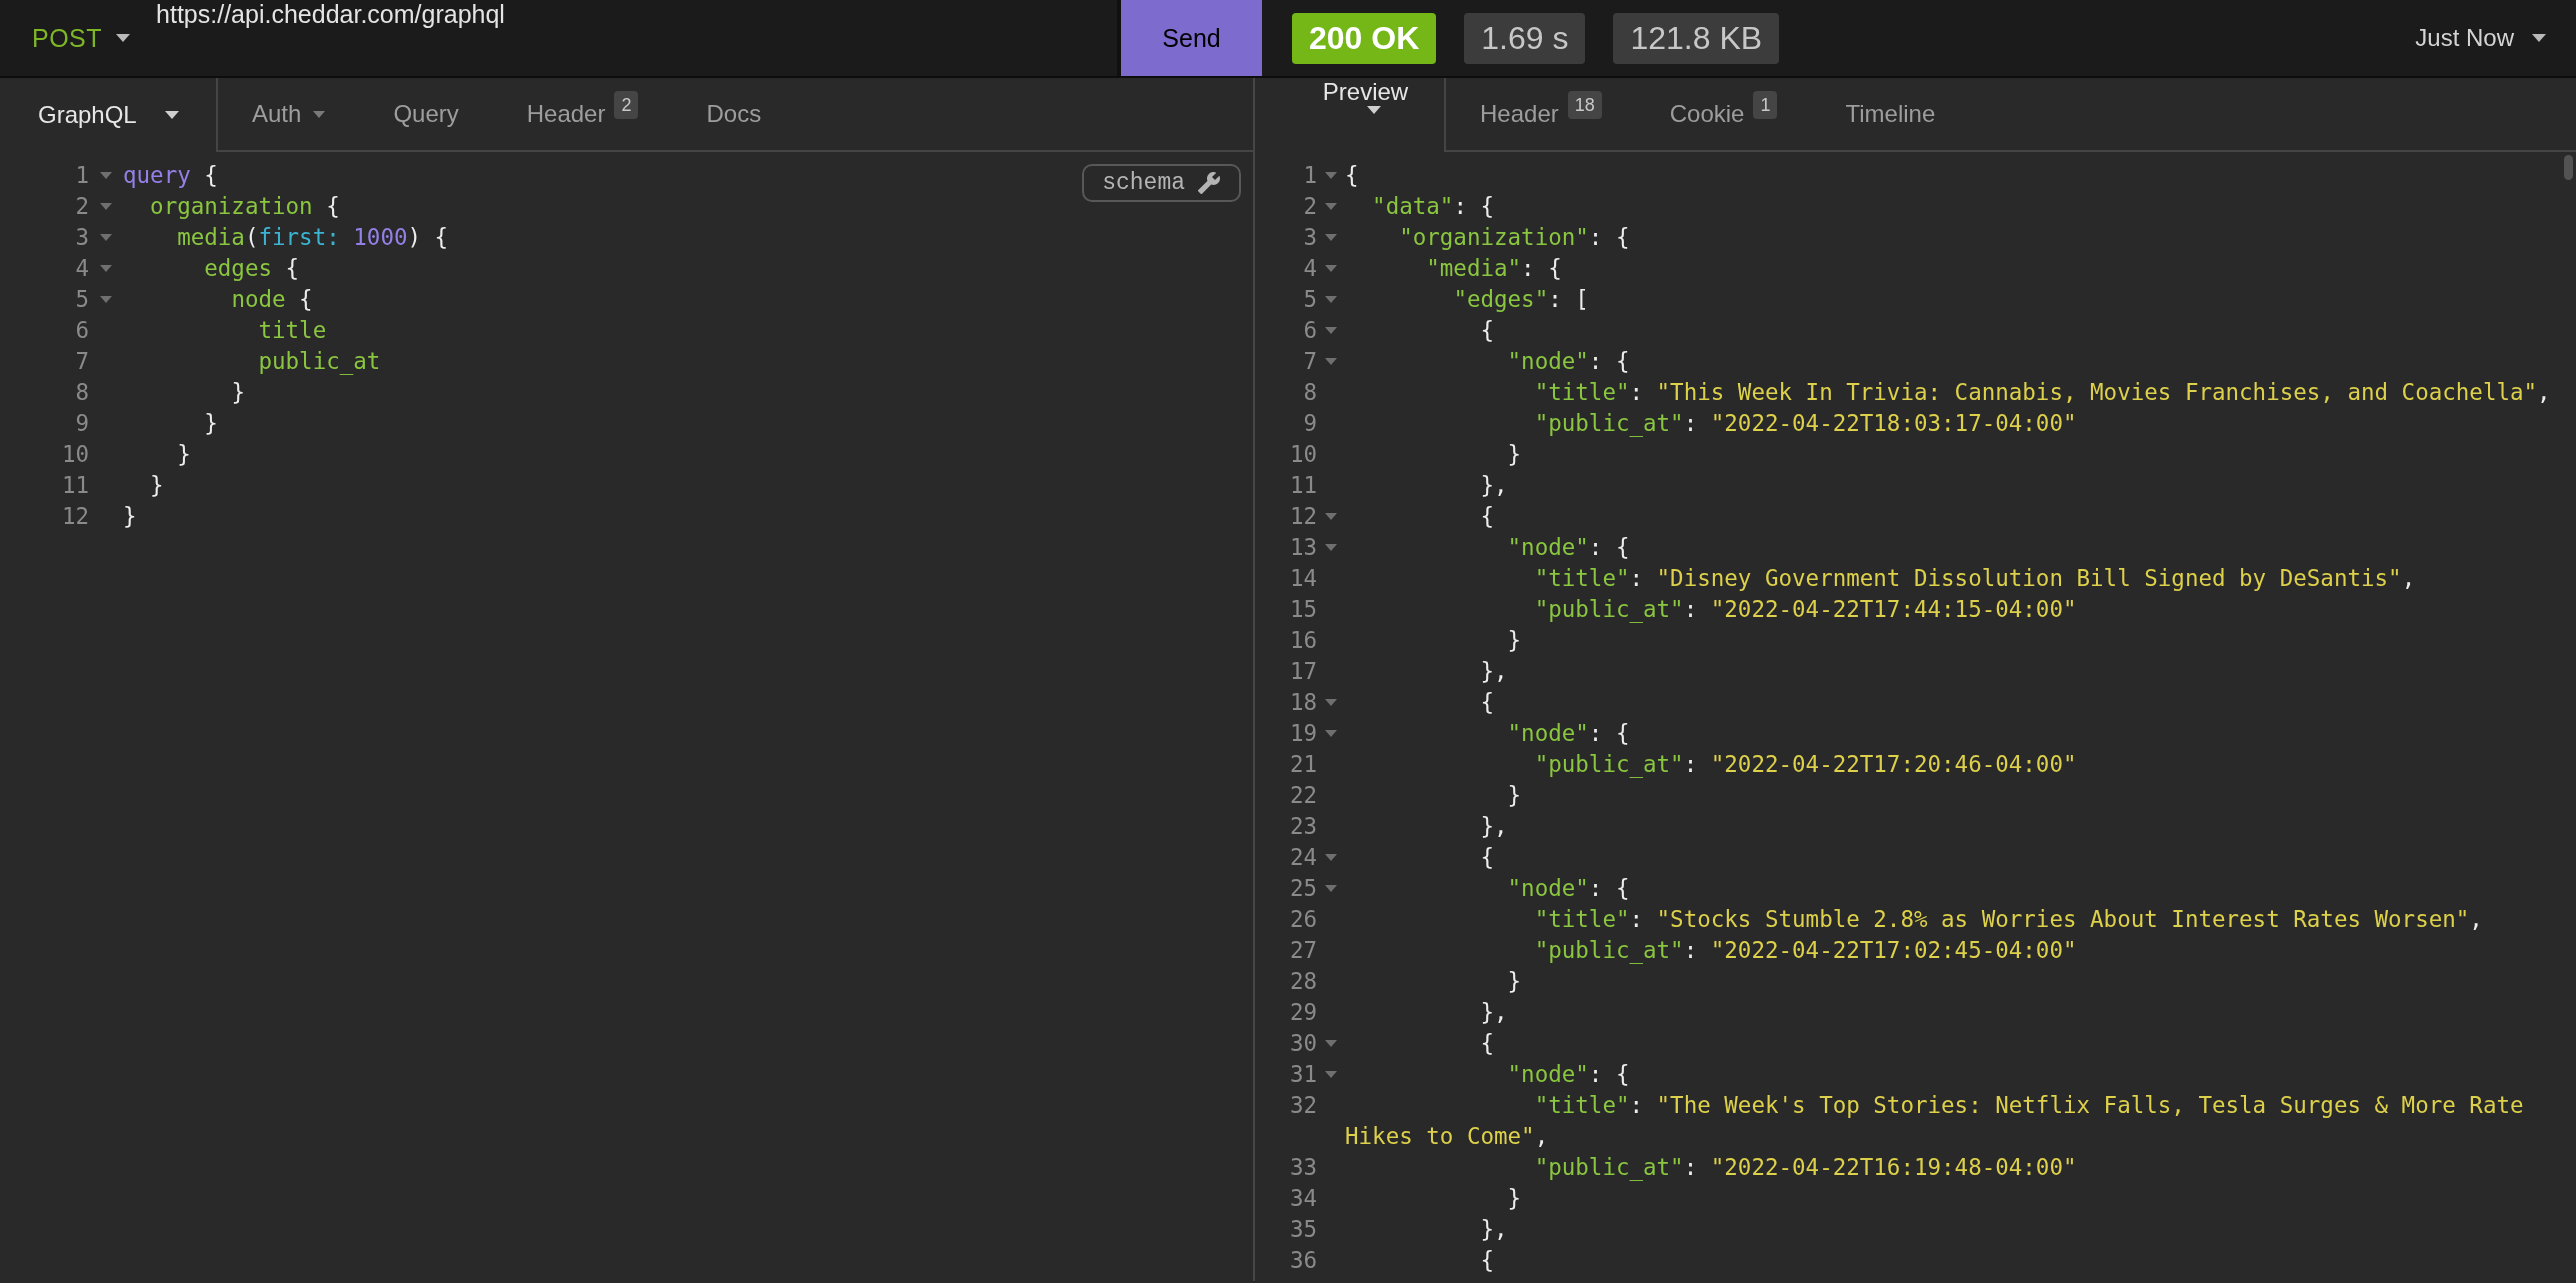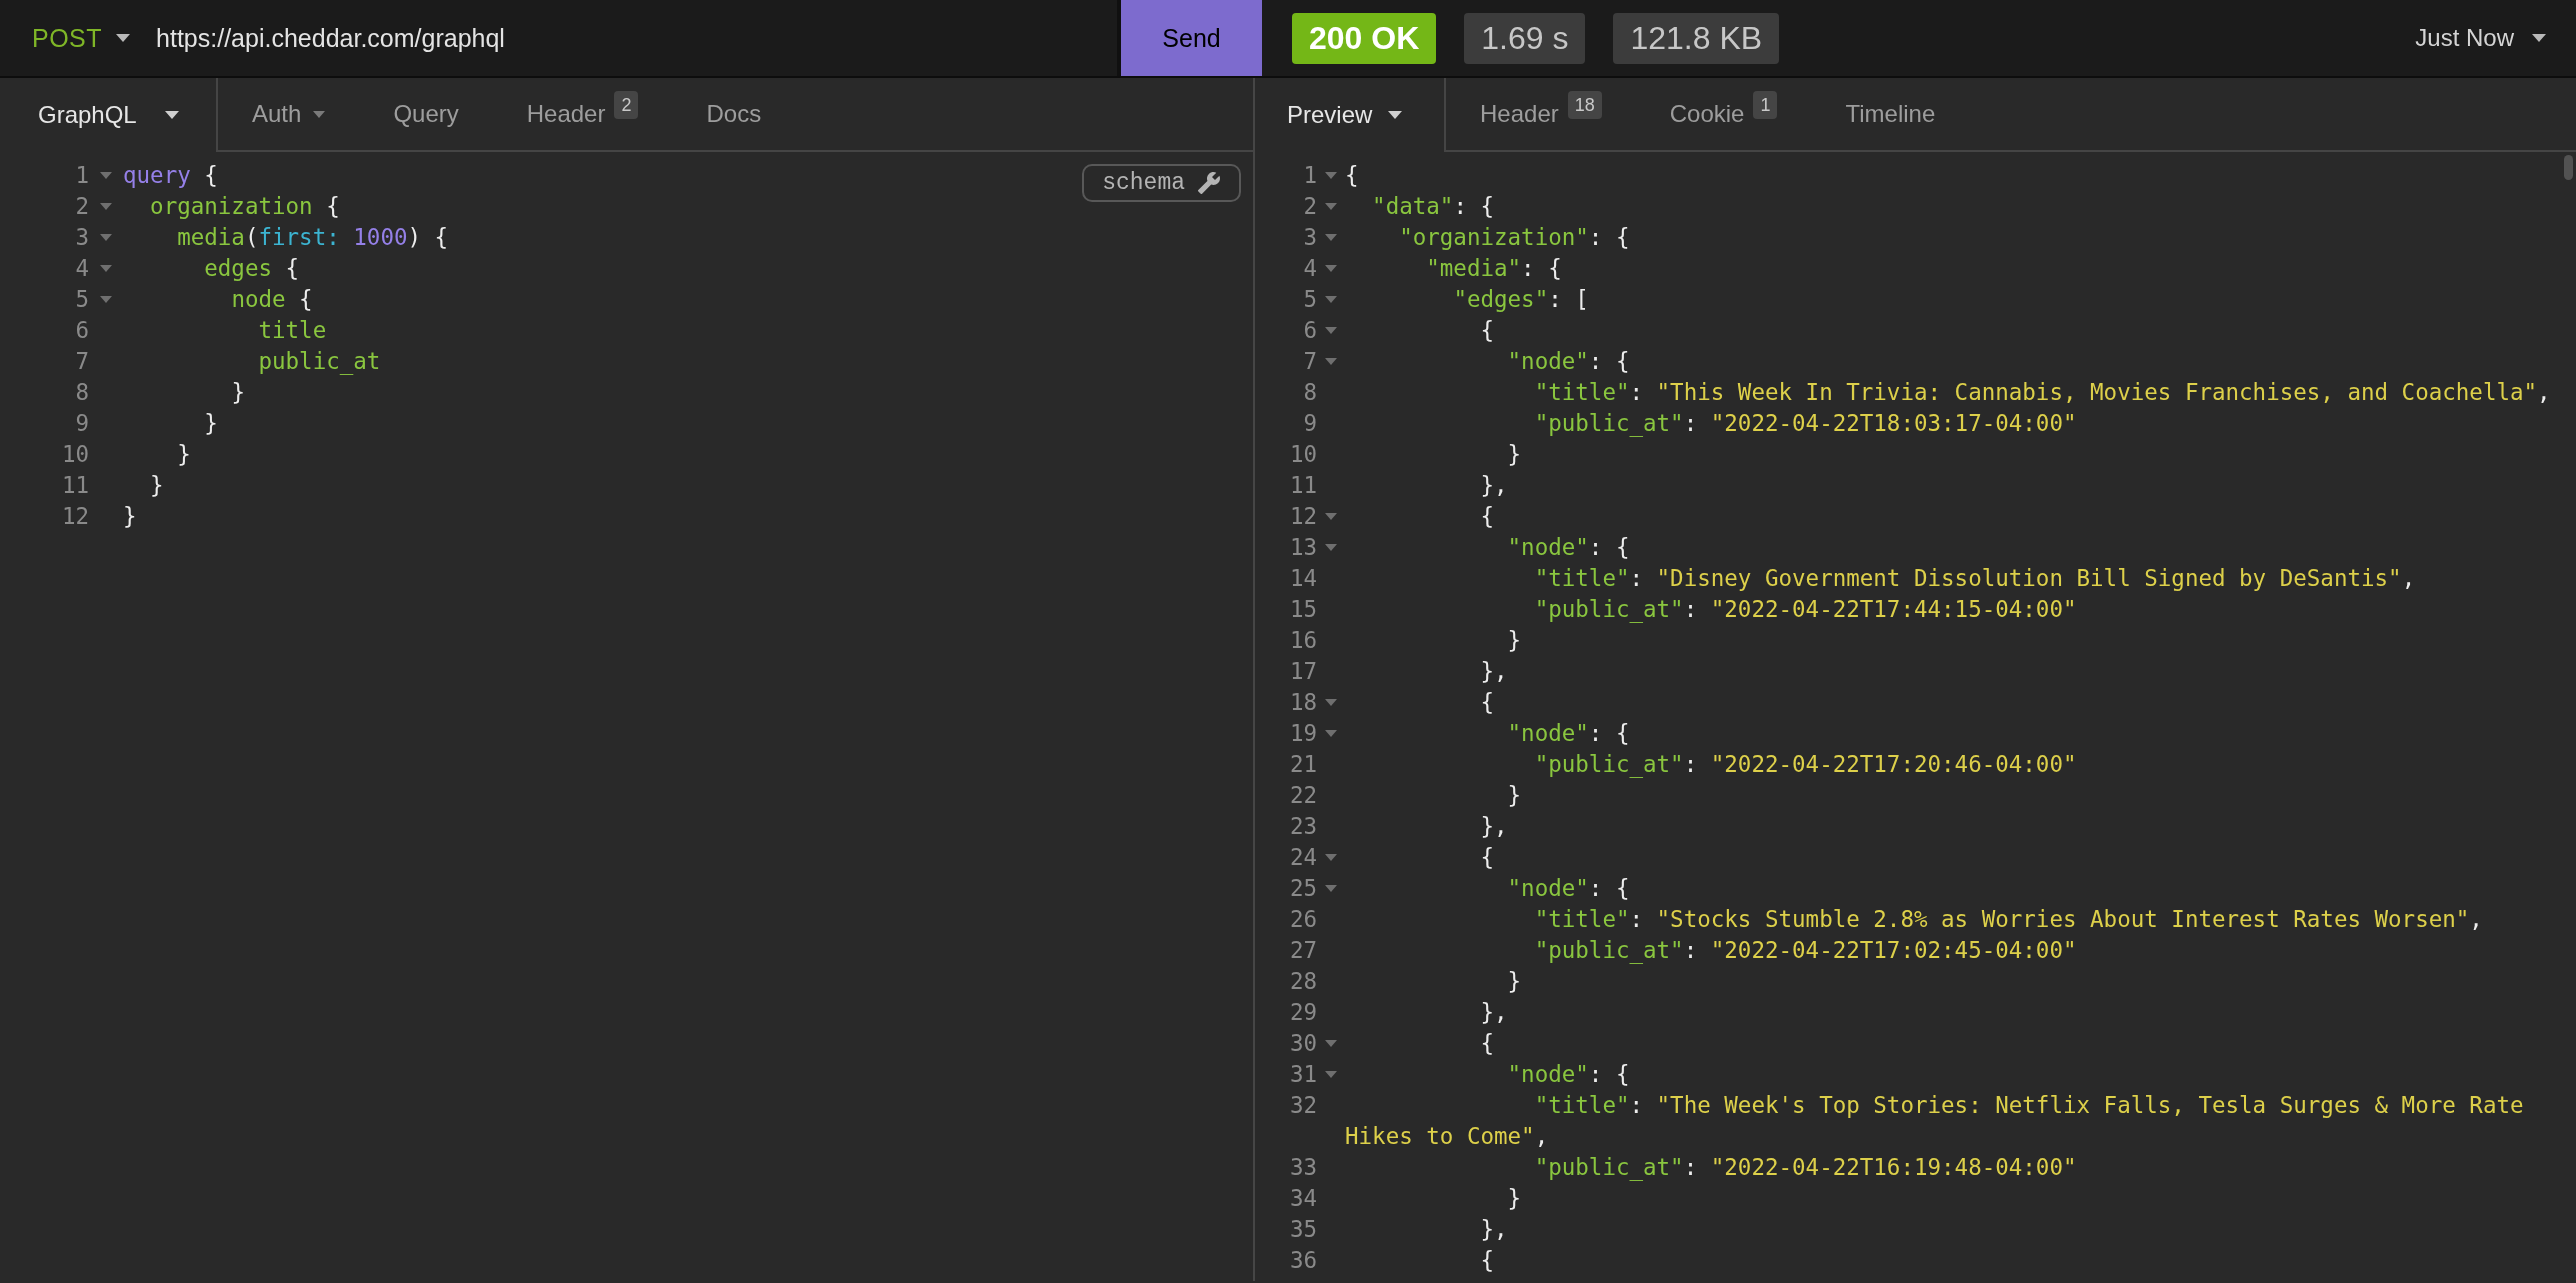--- a/index.html
+++ b/index.html
@@ -5,21 +5,21 @@
   * { margin:0; padding:0; box-sizing:border-box; }
   html,body { background:#111; }
   .app{
     position:relative; width:2576px; height:1283px; overflow:hidden;
     background:#292929; font-family:"Liberation Sans",sans-serif;
     -webkit-font-smoothing:antialiased;
   }
   
   .topbar{ height:78px; display:flex; align-items:stretch; background:#1b1b1b;
            border-bottom:2px solid #0d0d0d; }
-  .url-area{ width:1117px; display:flex; align-items:center; padding-left:32px; }
+  .url-area{ width:1117px; display:flex; padding-left:32px; }
   .method{ color:#7fb627; font-size:25px; font-weight:400; letter-spacing:0.5px; cursor:pointer;
            display:flex; align-items:center; gap:14px; }
   .caret{ width:0; height:0; border-left:7px solid transparent; border-right:7px solid transparent;
           border-top:8px solid #b9b9b9; display:inline-block; }
   .url-text{ color:#e4e4e4; font-size:25px; margin-left:26px; white-space:nowrap; }
   .bar-divider{ width:4px; background:#101010; }
   .send-btn{ width:141px; background:#7d6bce; color:#000000; font-size:25px;
              font-family:"Liberation Sans",sans-serif; border:none; cursor:pointer; }
   .result-area{ flex:1; display:flex; align-items:center; padding-left:30px; }
   .badge{ height:51px; display:flex; align-items:center; padding:0 17px;
@@ -33,21 +33,21 @@
   .pane{ display:flex; flex-direction:column; background:#292929; }
   .pane.left{ width:1253px; }
   .vdivider{ width:2px; background:#464646; }
   .pane.right{ flex:1; min-width:0; }
   
   .tabbar{ height:74px; display:flex; align-items:stretch; font-size:24px; flex:0 0 74px; }
   .selector{ display:flex; align-items:center; color:#e6e6e6;
              border-right:2px solid #454545; cursor:pointer; }
   .selector .caret{ border-top-color:#cfcfcf; margin-left:16px; }
   .selector.gql{ width:218px; padding-left:38px;gap:12px; }
-  .selector.preview{ width:191px; padding-left:32px; }
+  .selector.preview{ width:191px; padding-left:32px;flex-direction:column; }
   .tabs{ flex:1; display:flex; border-bottom:2px solid #454545; }
   .tab{ display:flex; align-items:center; padding:0 34px; color:#9d9d9d; cursor:pointer; }
   .tab .caret{ border-left-width:6px; border-right-width:6px; border-top:7px solid #7a7a7a;
                margin-left:12px; }
   .tbadge{ font-size:18px; line-height:1; background:#454545; color:#c9c9c9;
            border-radius:4px; padding:5px 7px; margin-left:9px; transform:translateY(-9px); }
   
   .editor{ flex:1; position:relative; overflow:hidden; padding-top:8px;
            font-family:"DejaVu Sans Mono",monospace; font-size:22.5px; line-height:31px; }
   .cm-line{ display:flex; align-items:flex-start; }

